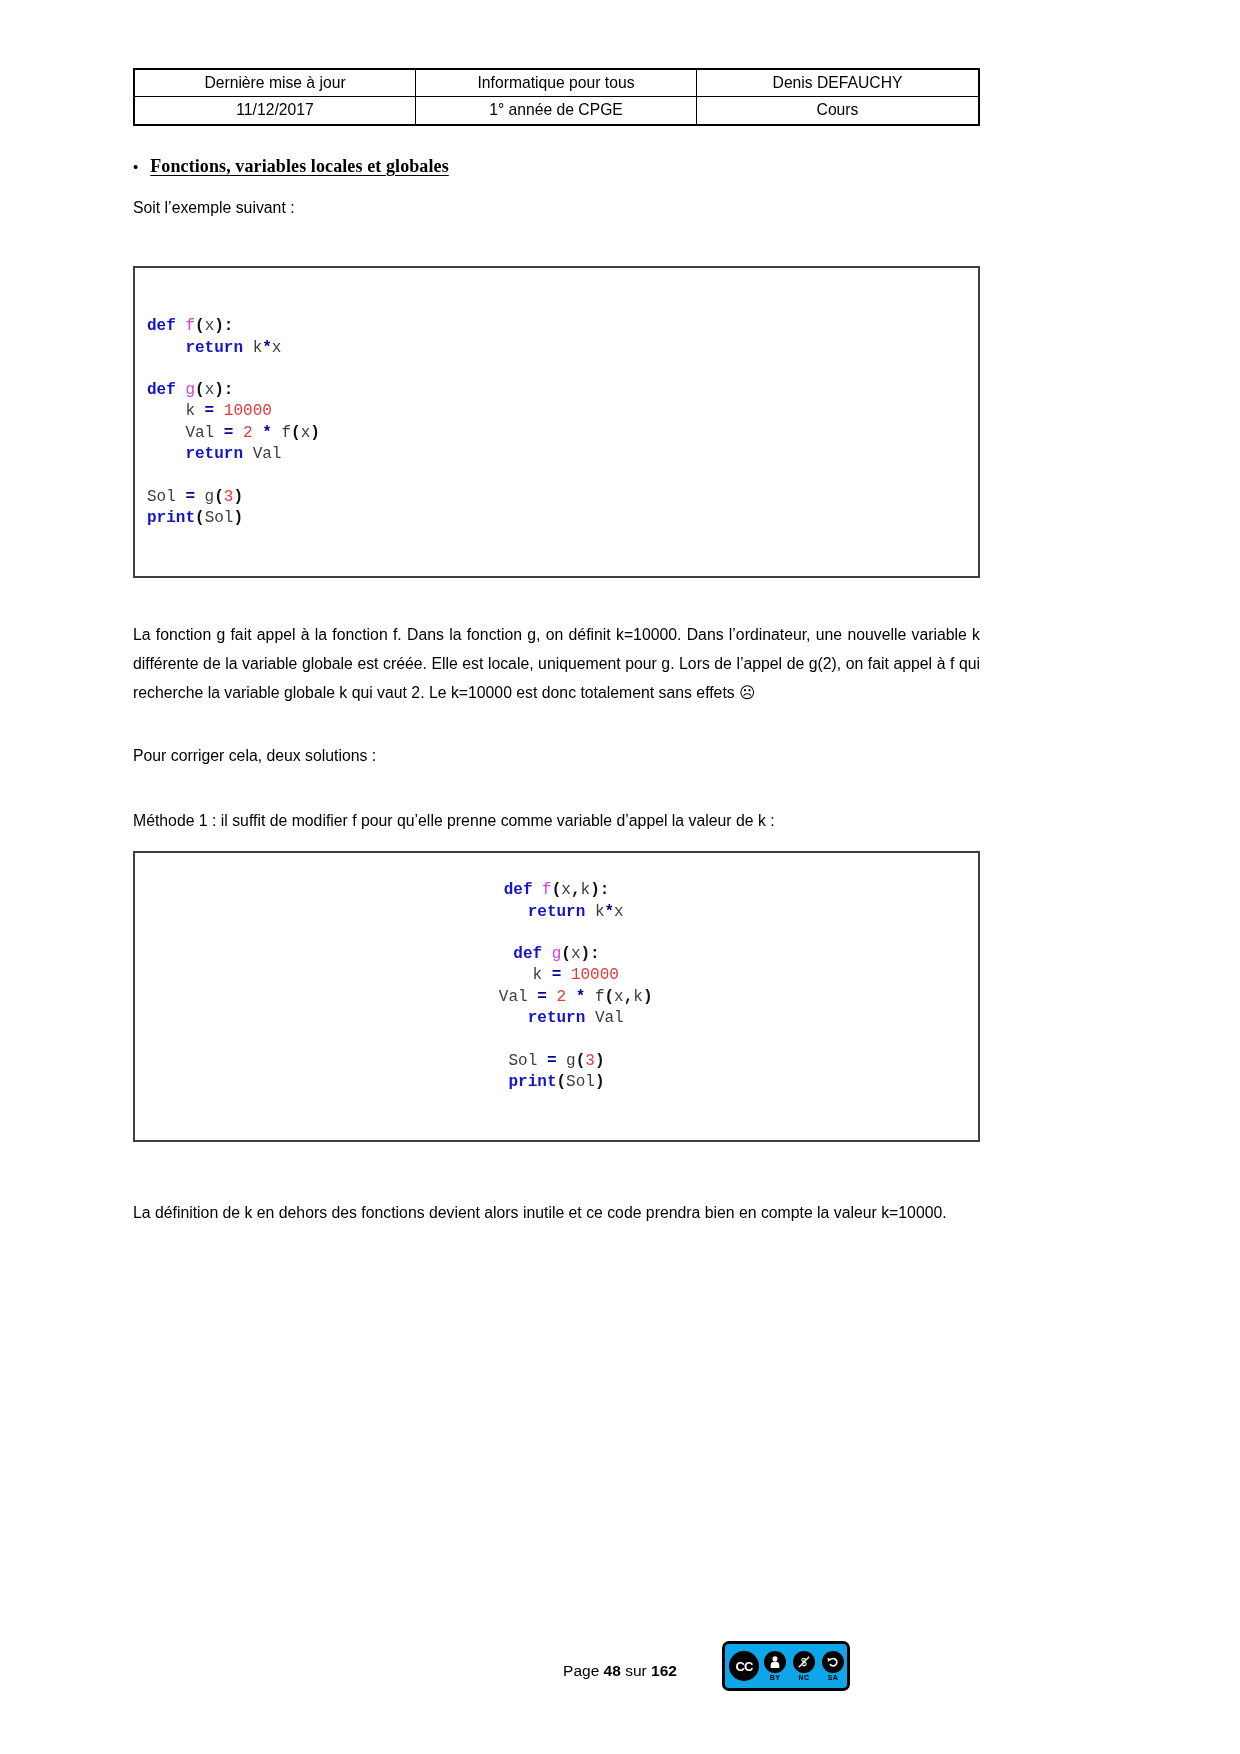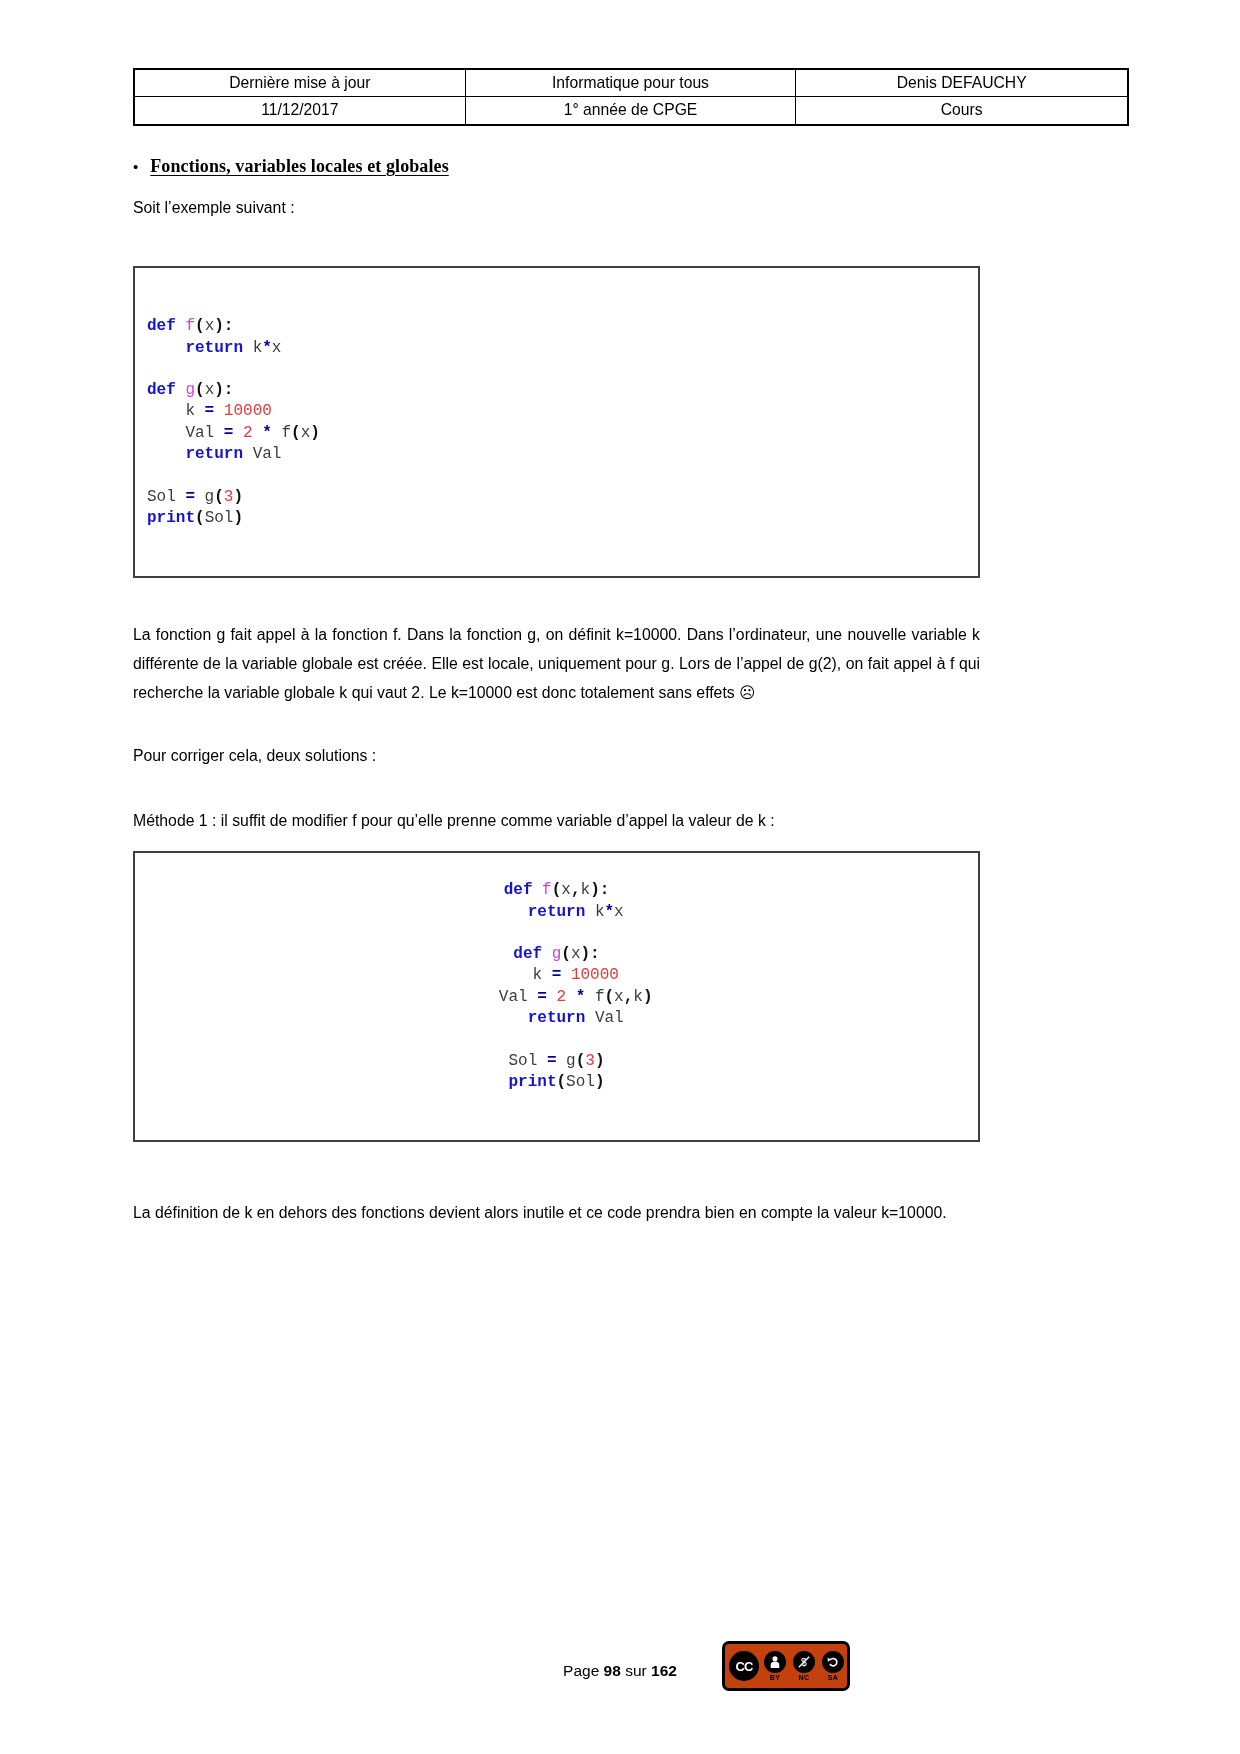--- a/index.html
+++ b/index.html
@@ -7,21 +7,21 @@
   .page {
     width:1240px; height:1754px; background:#ffffff; position:relative;
     font-family:"Liberation Sans", sans-serif; color:#000; overflow:hidden;
     margin:0 auto;
   }
   .content { padding:68px 260px 0 133px; width:1240px; }
 
   
   .hdr-table {
     display:grid; grid-template-columns:1fr 1fr 1fr;
-    border:2px solid #000; width:996px;
+    border:2px solid #000; width:847px;
   }
   .hdr-cell {
     border-right:1.5px solid #000; border-bottom:1.5px solid #000;
     text-align:center; font-size:15.7px; line-height:26px; height:27px;
     overflow:hidden;
   }
   .hdr-cell.last-col { border-right:none; }
   .hdr-cell.last-row { border-bottom:none; }
 
   
@@ -62,21 +62,21 @@
   .para-5      { margin-top:56px; }
 
   
   .footer-text {
     position:absolute; left:0; top:1662px; width:1240px;
     text-align:center; font-size:15.5px;
   }
   .footer-text b { font-weight:bold; }
   .cc-badge {
     position:absolute; left:722px; top:1641px; width:128px; height:50px;
-    border:3px solid #000; border-radius:7px; background:#c2410c;
+    border:3px solid #000; border-radius:7px; background:#0ea5e9;
     display:flex; align-items:center; padding:2px 4px; gap:4px;
   }
   .cc-logo {
     width:30px; height:30px; border-radius:50%; background:#000; color:#fff;
     display:flex; align-items:center; justify-content:center;
     font-weight:bold; font-size:13px; letter-spacing:-1px; flex:0 0 auto;
   }
   .cc-icons { display:flex; gap:5px; flex-direction:row; }
   .cc-icon-wrap { display:flex; flex-direction:column; align-items:center; width:24px; }
   .cc-circle {
@@ -139,21 +139,21 @@
         <div class="code-line"><span class="tok-t">    </span><span class="tok-k">return </span><span class="tok-t">Val</span></div>
         <div class="code-line">&nbsp;</div>
         <div class="code-line"><span class="tok-t">Sol </span><span class="tok-o">=</span><span class="tok-t"> g</span><span class="tok-p">(</span><span class="tok-d">3</span><span class="tok-p">)</span></div>
         <div class="code-line"><span class="tok-k">print</span><span class="tok-p">(</span><span class="tok-t">Sol</span><span class="tok-p">)</span></div>
       </div>
 
     <p class="para para-5 justified">La définition de k en dehors des fonctions devient alors inutile et ce code prendra bien en compte la valeur k=10000.</p>
 
   </div>
 
-  <div class="footer-text"><span>Page </span><b>98</b><span> sur </span><b>162</b></div>
+  <div class="footer-text"><span>Page </span><b>48</b><span> sur </span><b>162</b></div>
 
   <div class="cc-badge">
     <div class="cc-logo">CC</div>
     <div class="cc-icons">
       <div class="cc-icon-wrap">
         <div class="cc-circle">
           <svg width="16" height="16" viewBox="0 0 20 20" aria-hidden="true">
             <circle cx="10" cy="6" r="3.2" fill="#fff"></circle>
             <path d="M4.6 17.5 v-3.4 a5.4 4.6 0 0 1 10.8 0 v3.4 z" fill="#fff"></path>
           </svg>

